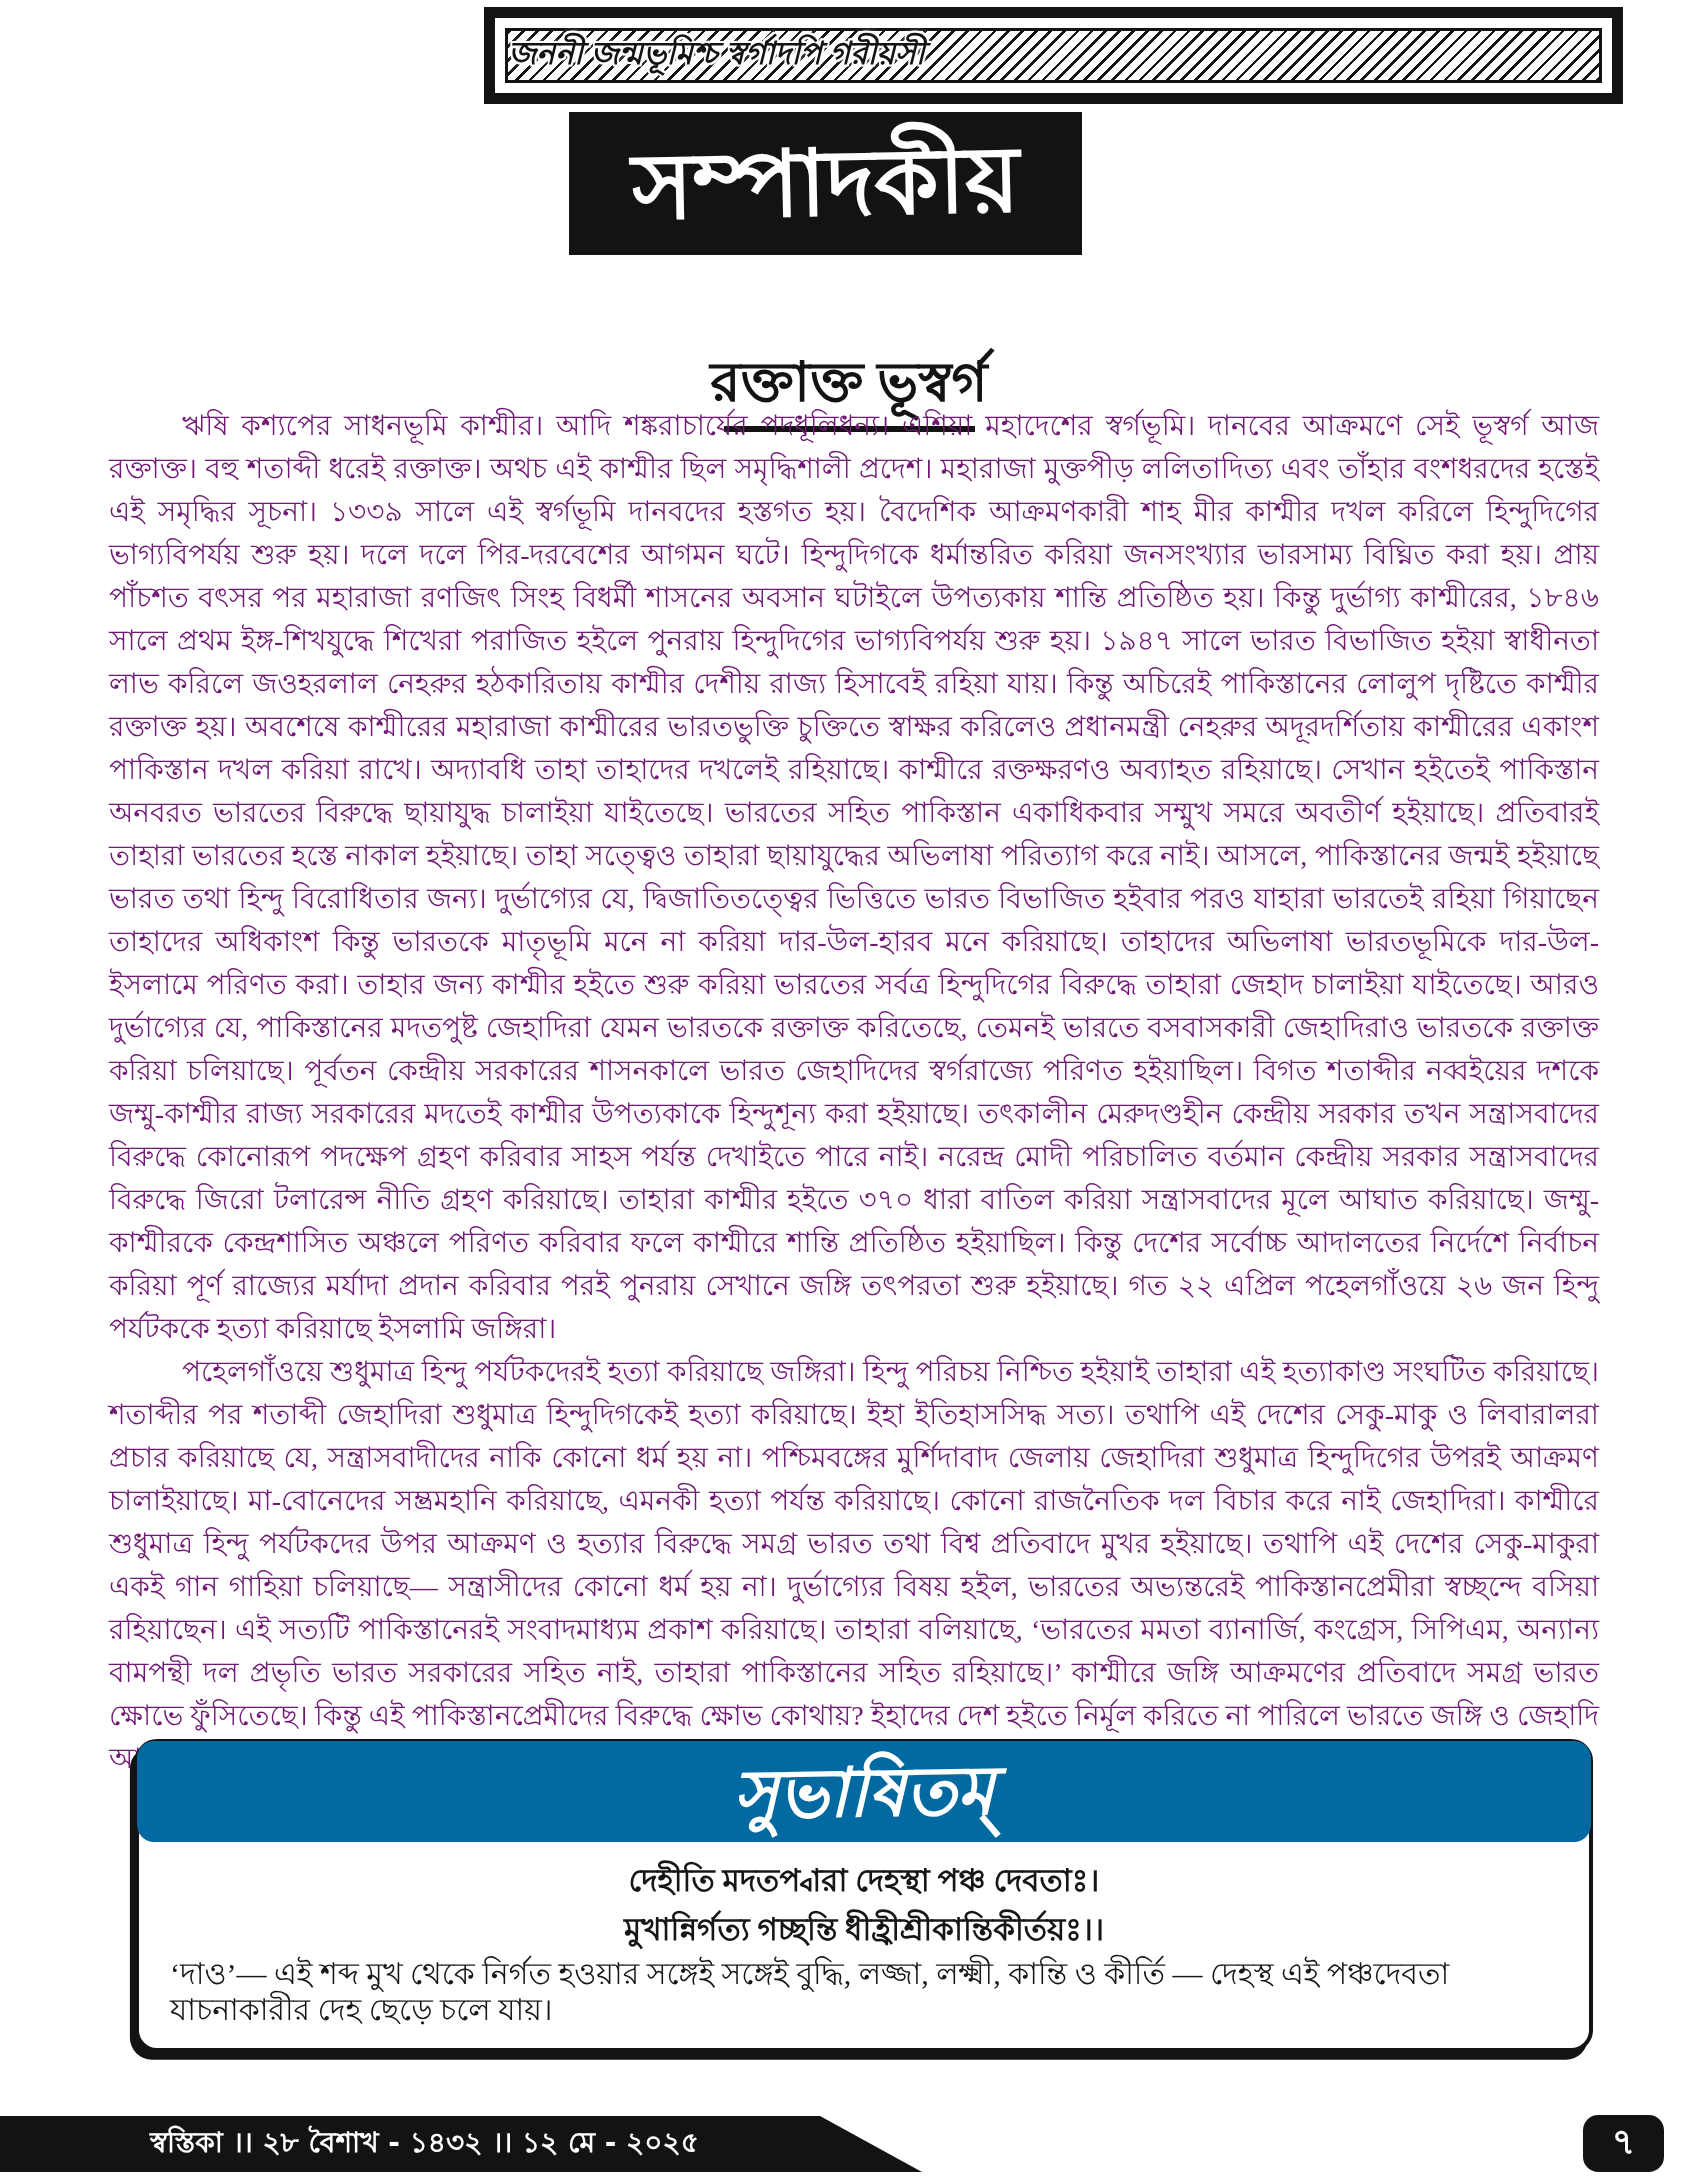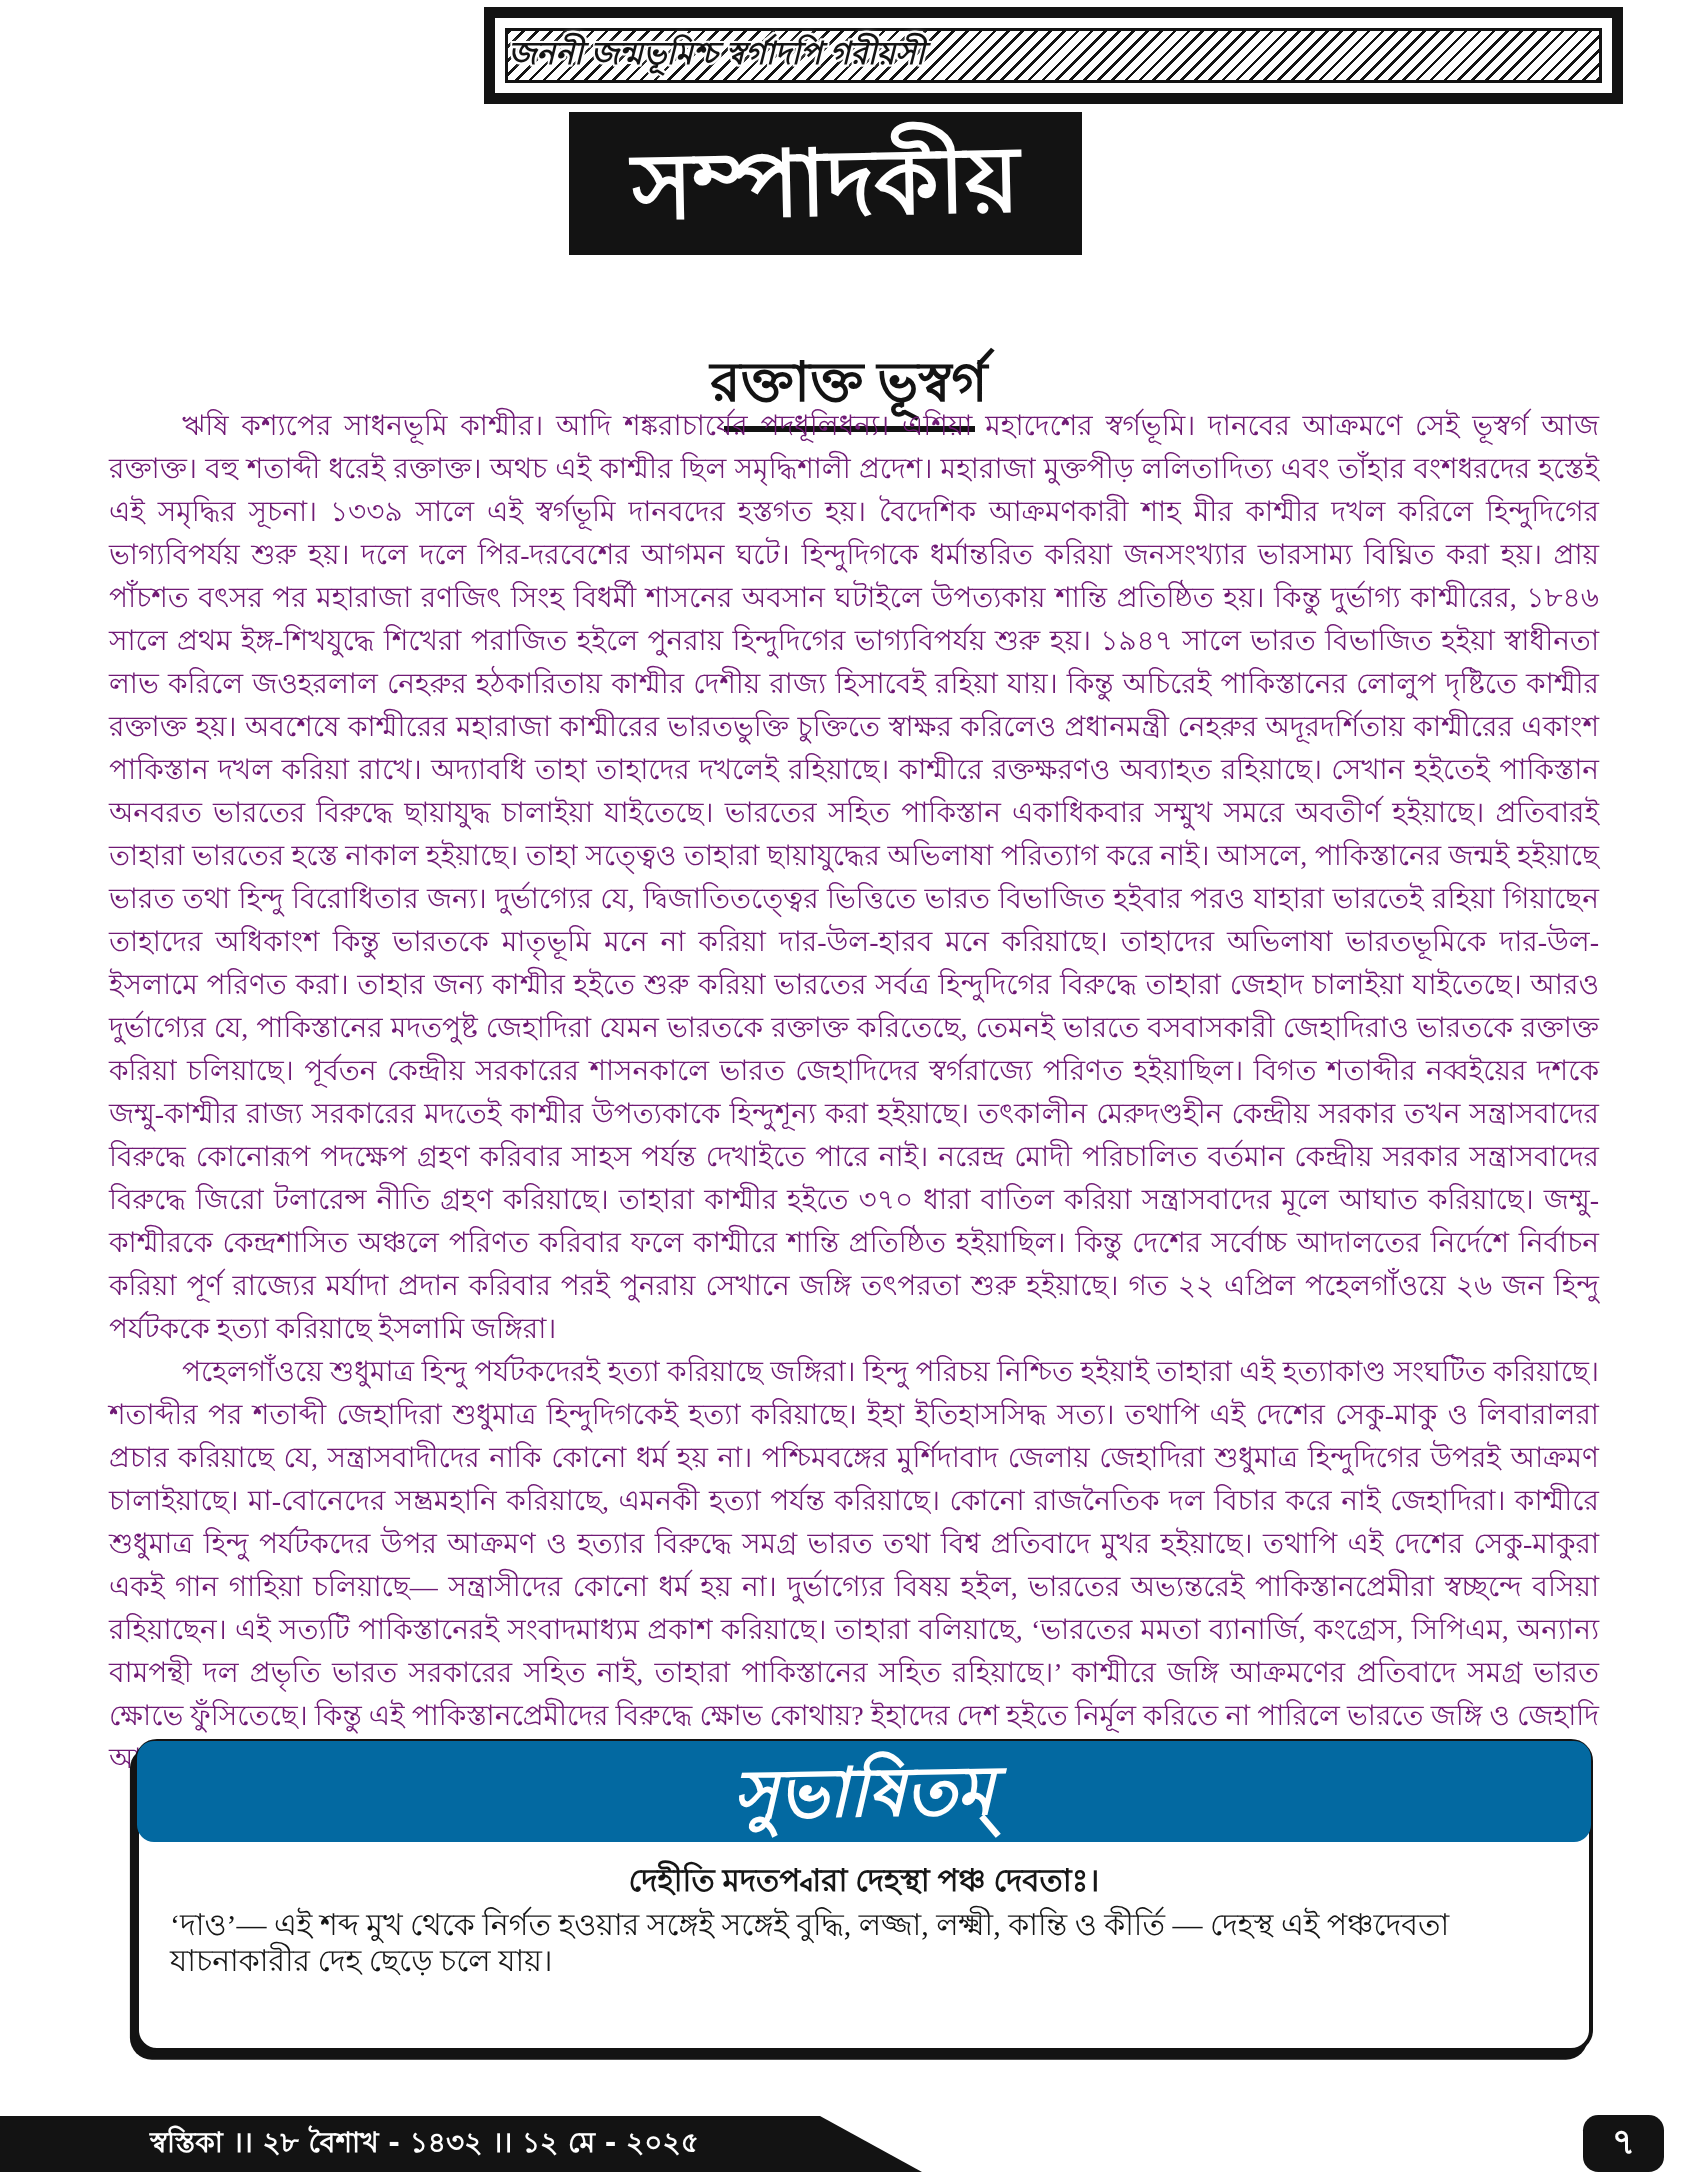--- a/index.html
+++ b/index.html
@@ -102,20 +102,21 @@
   <div class="article-body">
     <p>ঋষি কশ্যপের সাধনভূমি কাশ্মীর। আদি শঙ্করাচার্যের পদধূলিধন্য। এশিয়া মহাদেশের স্বর্গভূমি। দানবের আক্রমণে সেই ভূস্বর্গ আজ রক্তাক্ত। বহু শতাব্দী ধরেই রক্তাক্ত। অথচ এই কাশ্মীর ছিল সমৃদ্ধিশালী প্রদেশ। মহারাজা মুক্তপীড় ললিতাদিত্য এবং তাঁহার বংশধরদের হস্তেই এই সমৃদ্ধির সূচনা। ১৩৩৯ সালে এই স্বর্গভূমি দানবদের হস্তগত হয়। বৈদেশিক আক্রমণকারী শাহ মীর কাশ্মীর দখল করিলে হিন্দুদিগের ভাগ্যবিপর্যয় শুরু হয়। দলে দলে পির-দরবেশের আগমন ঘটে। হিন্দুদিগকে ধর্মান্তরিত করিয়া জনসংখ্যার ভারসাম্য বিঘ্নিত করা হয়। প্রায় পাঁচশত বৎসর পর মহারাজা রণজিৎ সিংহ বিধর্মী শাসনের অবসান ঘটাইলে উপত্যকায় শান্তি প্রতিষ্ঠিত হয়। কিন্তু দুর্ভাগ্য কাশ্মীরের, ১৮৪৬ সালে প্রথম ইঙ্গ-শিখযুদ্ধে শিখেরা পরাজিত হইলে পুনরায় হিন্দুদিগের ভাগ্যবিপর্যয় শুরু হয়। ১৯৪৭ সালে ভারত বিভাজিত হইয়া স্বাধীনতা লাভ করিলে জওহরলাল নেহরুর হঠকারিতায় কাশ্মীর দেশীয় রাজ্য হিসাবেই রহিয়া যায়। কিন্তু অচিরেই পাকিস্তানের লোলুপ দৃষ্টিতে কাশ্মীর রক্তাক্ত হয়। অবশেষে কাশ্মীরের মহারাজা কাশ্মীরের ভারতভুক্তি চুক্তিতে স্বাক্ষর করিলেও প্রধানমন্ত্রী নেহরুর অদূরদর্শিতায় কাশ্মীরের একাংশ পাকিস্তান দখল করিয়া রাখে। অদ্যাবধি তাহা তাহাদের দখলেই রহিয়াছে। কাশ্মীরে রক্তক্ষরণও অব্যাহত রহিয়াছে। সেখান হইতেই পাকিস্তান অনবরত ভারতের বিরুদ্ধে ছায়াযুদ্ধ চালাইয়া যাইতেছে। ভারতের সহিত পাকিস্তান একাধিকবার সম্মুখ সমরে অবতীর্ণ হইয়াছে। প্রতিবারই তাহারা ভারতের হস্তে নাকাল হইয়াছে। তাহা সত্ত্বেও তাহারা ছায়াযুদ্ধের অভিলাষা পরিত্যাগ করে নাই। আসলে, পাকিস্তানের জন্মই হইয়াছে ভারত তথা হিন্দু বিরোধিতার জন্য। দুর্ভাগ্যের যে, দ্বিজাতিতত্ত্বের ভিত্তিতে ভারত বিভাজিত হইবার পরও যাহারা ভারতেই রহিয়া গিয়াছেন তাহাদের অধিকাংশ কিন্তু ভারতকে মাতৃভূমি মনে না করিয়া দার-উল-হারব মনে করিয়াছে। তাহাদের অভিলাষা ভারতভূমিকে দার-উল-ইসলামে পরিণত করা। তাহার জন্য কাশ্মীর হইতে শুরু করিয়া ভারতের সর্বত্র হিন্দুদিগের বিরুদ্ধে তাহারা জেহাদ চালাইয়া যাইতেছে। আরও দুর্ভাগ্যের যে, পাকিস্তানের মদতপুষ্ট জেহাদিরা যেমন ভারতকে রক্তাক্ত করিতেছে, তেমনই ভারতে বসবাসকারী জেহাদিরাও ভারতকে রক্তাক্ত করিয়া চলিয়াছে। পূর্বতন কেন্দ্রীয় সরকারের শাসনকালে ভারত জেহাদিদের স্বর্গরাজ্যে পরিণত হইয়াছিল। বিগত শতাব্দীর নব্বইয়ের দশকে জম্মু-কাশ্মীর রাজ্য সরকারের মদতেই কাশ্মীর উপত্যকাকে হিন্দুশূন্য করা হইয়াছে। তৎকালীন মেরুদণ্ডহীন কেন্দ্রীয় সরকার তখন সন্ত্রাসবাদের বিরুদ্ধে কোনোরূপ পদক্ষেপ গ্রহণ করিবার সাহস পর্যন্ত দেখাইতে পারে নাই। নরেন্দ্র মোদী পরিচালিত বর্তমান কেন্দ্রীয় সরকার সন্ত্রাসবাদের বিরুদ্ধে জিরো টলারেন্স নীতি গ্রহণ করিয়াছে। তাহারা কাশ্মীর হইতে ৩৭০ ধারা বাতিল করিয়া সন্ত্রাসবাদের মূলে আঘাত করিয়াছে। জম্মু-কাশ্মীরকে কেন্দ্রশাসিত অঞ্চলে পরিণত করিবার ফলে কাশ্মীরে শান্তি প্রতিষ্ঠিত হইয়াছিল। কিন্তু দেশের সর্বোচ্চ আদালতের নির্দেশে নির্বাচন করিয়া পূর্ণ রাজ্যের মর্যাদা প্রদান করিবার পরই পুনরায় সেখানে জঙ্গি তৎপরতা শুরু হইয়াছে। গত ২২ এপ্রিল পহেলগাঁওয়ে ২৬ জন হিন্দু পর্যটককে হত্যা করিয়াছে ইসলামি জঙ্গিরা।</p>
     <p>পহেলগাঁওয়ে শুধুমাত্র হিন্দু পর্যটকদেরই হত্যা করিয়াছে জঙ্গিরা। হিন্দু পরিচয় নিশ্চিত হইয়াই তাহারা এই হত্যাকাণ্ড সংঘটিত করিয়াছে। শতাব্দীর পর শতাব্দী জেহাদিরা শুধুমাত্র হিন্দুদিগকেই হত্যা করিয়াছে। ইহা ইতিহাসসিদ্ধ সত্য। তথাপি এই দেশের সেকু-মাকু ও লিবারালরা প্রচার করিয়াছে যে, সন্ত্রাসবাদীদের নাকি কোনো ধর্ম হয় না। পশ্চিমবঙ্গের মুর্শিদাবাদ জেলায় জেহাদিরা শুধুমাত্র হিন্দুদিগের উপরই আক্রমণ চালাইয়াছে। মা-বোনেদের সম্ভ্রমহানি করিয়াছে, এমনকী হত্যা পর্যন্ত করিয়াছে। কোনো রাজনৈতিক দল বিচার করে নাই জেহাদিরা। কাশ্মীরে শুধুমাত্র হিন্দু পর্যটকদের উপর আক্রমণ ও হত্যার বিরুদ্ধে সমগ্র ভারত তথা বিশ্ব প্রতিবাদে মুখর হইয়াছে। তথাপি এই দেশের সেকু-মাকুরা একই গান গাহিয়া চলিয়াছে— সন্ত্রাসীদের কোনো ধর্ম হয় না। দুর্ভাগ্যের বিষয় হইল, ভারতের অভ্যন্তরেই পাকিস্তানপ্রেমীরা স্বচ্ছন্দে বসিয়া রহিয়াছেন। এই সত্যটি পাকিস্তানেরই সংবাদমাধ্যম প্রকাশ করিয়াছে। তাহারা বলিয়াছে, ‘ভারতের মমতা ব্যানার্জি, কংগ্রেস, সিপিএম, অন্যান্য বামপন্থী দল প্রভৃতি ভারত সরকারের সহিত নাই, তাহারা পাকিস্তানের সহিত রহিয়াছে।’ কাশ্মীরে জঙ্গি আক্রমণের প্রতিবাদে সমগ্র ভারত ক্ষোভে ফুঁসিতেছে। কিন্তু এই পাকিস্তানপ্রেমীদের বিরুদ্ধে ক্ষোভ কোথায়? ইহাদের দেশ হইতে নির্মূল করিতে না পারিলে ভারতে জঙ্গি ও জেহাদি আক্রমণের অবসান ঘটিবে না। ইহারাই যে জঙ্গি ও জেহাদিদের আসল মদতদাতা তাহা দিবালোকের ন্যায় স্পষ্ট হইয়া গিয়াছে।</p>
   </div>
 
   <div class="quote-box">
     <div class="quote-title-bar">
       <span class="quote-title">সুভাষিতম্</span>
     </div>
     <p class="verse first">দেহীতি মদতপ্বারা দেহস্থা পঞ্চ দেবতাঃ।</p>
+    <p class="verse">মুখান্নির্গত্য গচ্ছন্তি ধীহ্রীশ্রীকান্তিকীর্তয়ঃ।।</p>
     <p class="quote-expl">‘দাও’— এই শব্দ মুখ থেকে নির্গত হওয়ার সঙ্গেই সঙ্গেই বুদ্ধি, লজ্জা, লক্ষ্মী, কান্তি ও কীর্তি — দেহস্থ এই পঞ্চদেবতা যাচনাকারীর দেহ ছেড়ে চলে যায়।</p>
   </div>
 
   <div class="footer-bar">
     <span class="footer-issue">স্বস্তিকা ।। ২৮ বৈশাখ - ১৪৩২ ।। ১২ মে - ২০২৫</span>
   </div>
 
   <div class="page-badge">
     <span>৭</span>
   </div>

